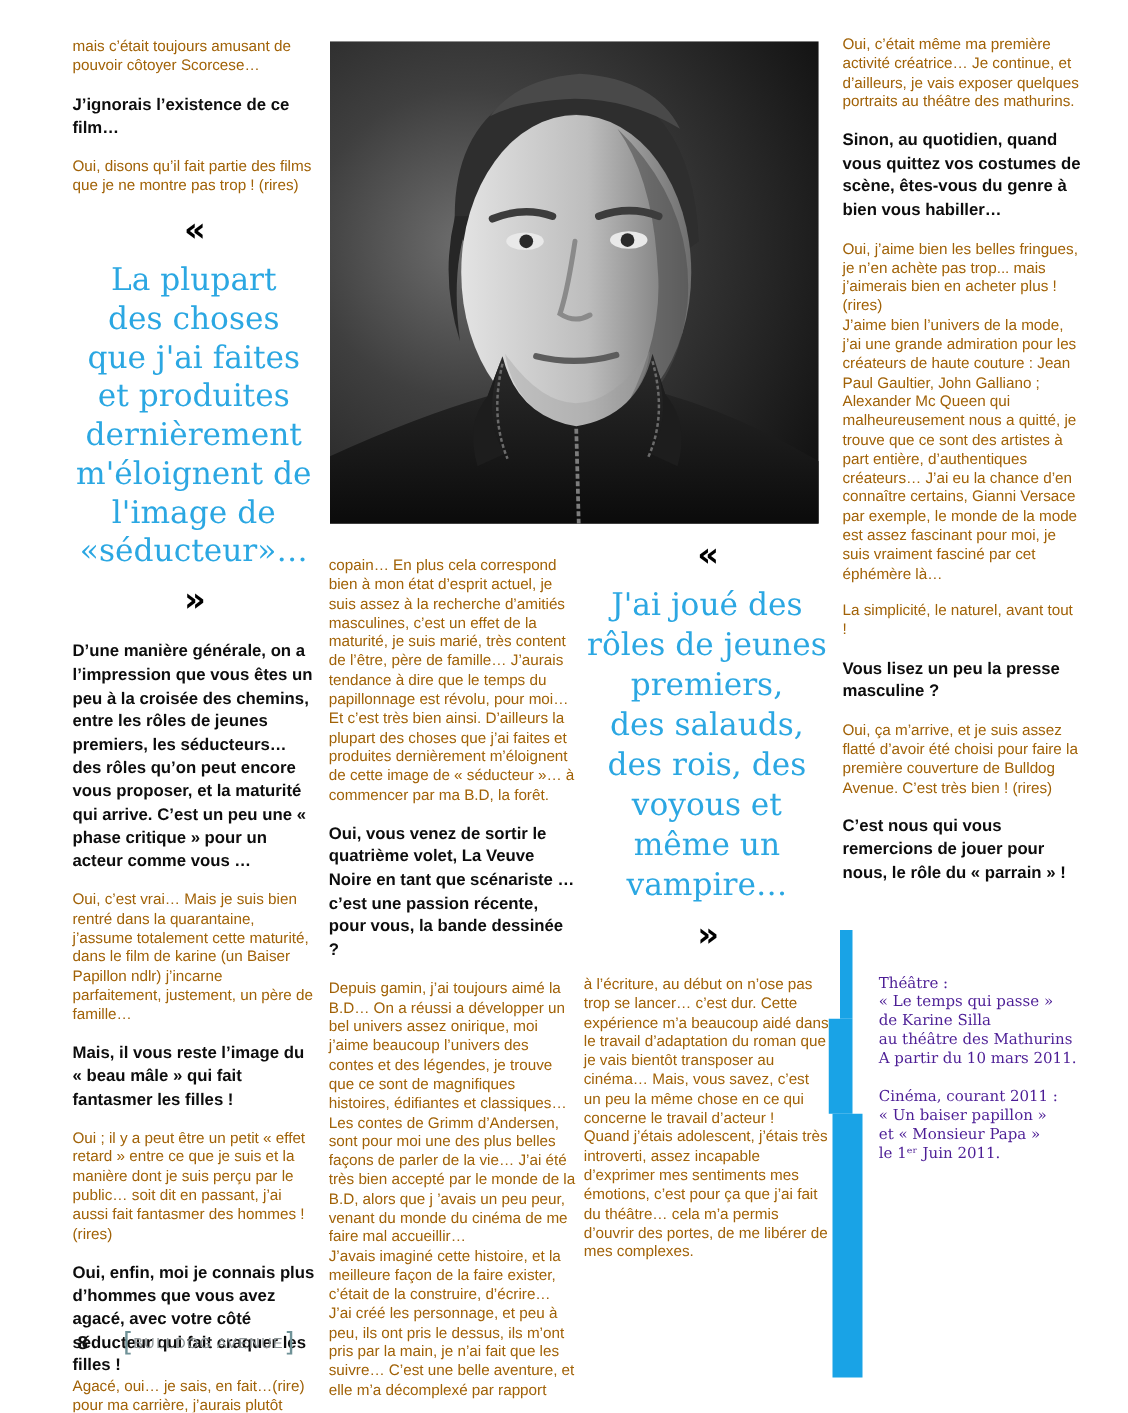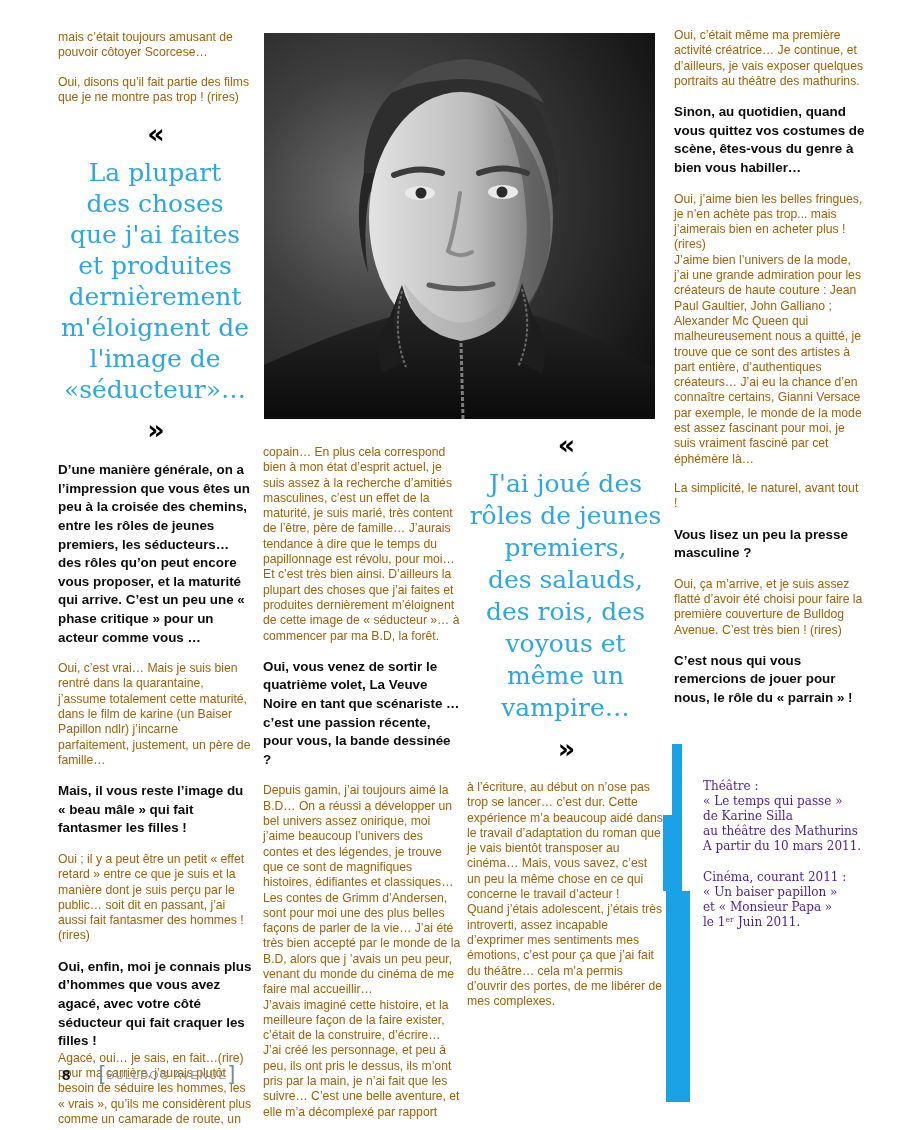--- a/index.html
+++ b/index.html
@@ -115,20 +115,21 @@
       <path d="M268,282 L258,250 Q276,300 256,330 L278,340 Q288,306 268,282 Z" fill="#1d1d1d"></path>
 
       <path d="M197,310 L199,386" stroke="#7d7d7d" stroke-width="3" stroke-dasharray="4 2" fill="none"></path>
       <path d="M138,258 Q128,300 142,334" stroke="#6b6b6b" stroke-width="2" stroke-dasharray="3 2" fill="none"></path>
       <path d="M258,256 Q270,300 254,334" stroke="#6b6b6b" stroke-width="2" stroke-dasharray="3 2" fill="none"></path>
     </svg>
   </div>
 
   <div class="col" id="col1">
     <p class="p">mais c’était toujours amusant de pouvoir côtoyer Scorcese…</p>
+    <h3 class="q">J’ignorais l’existence de ce film…</h3>
     <p class="p">Oui, disons qu’il fait partie des films que je ne montre pas trop ! (rires)</p>
     <div class="pullquote">
       <div class="mark open">«</div>
       <div class="pq-text">La plupart
 des choses
 que j'ai faites
 et produites
 dernièrement
 m'éloignent de
 l'image de

